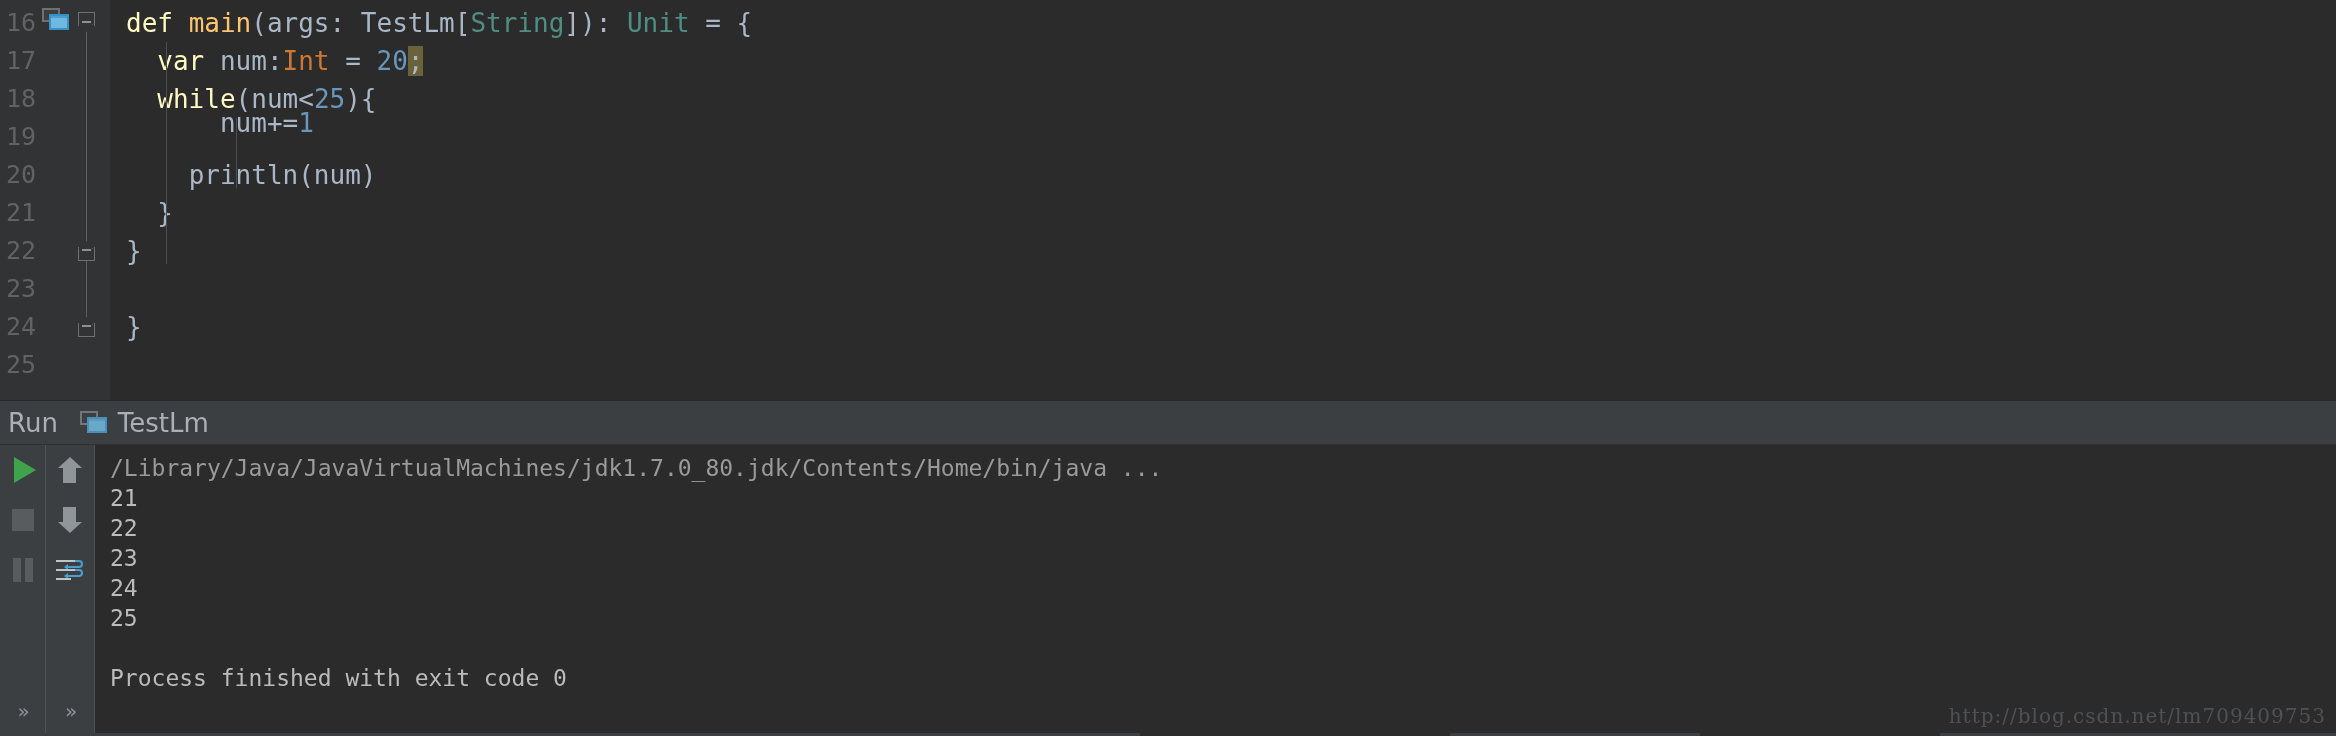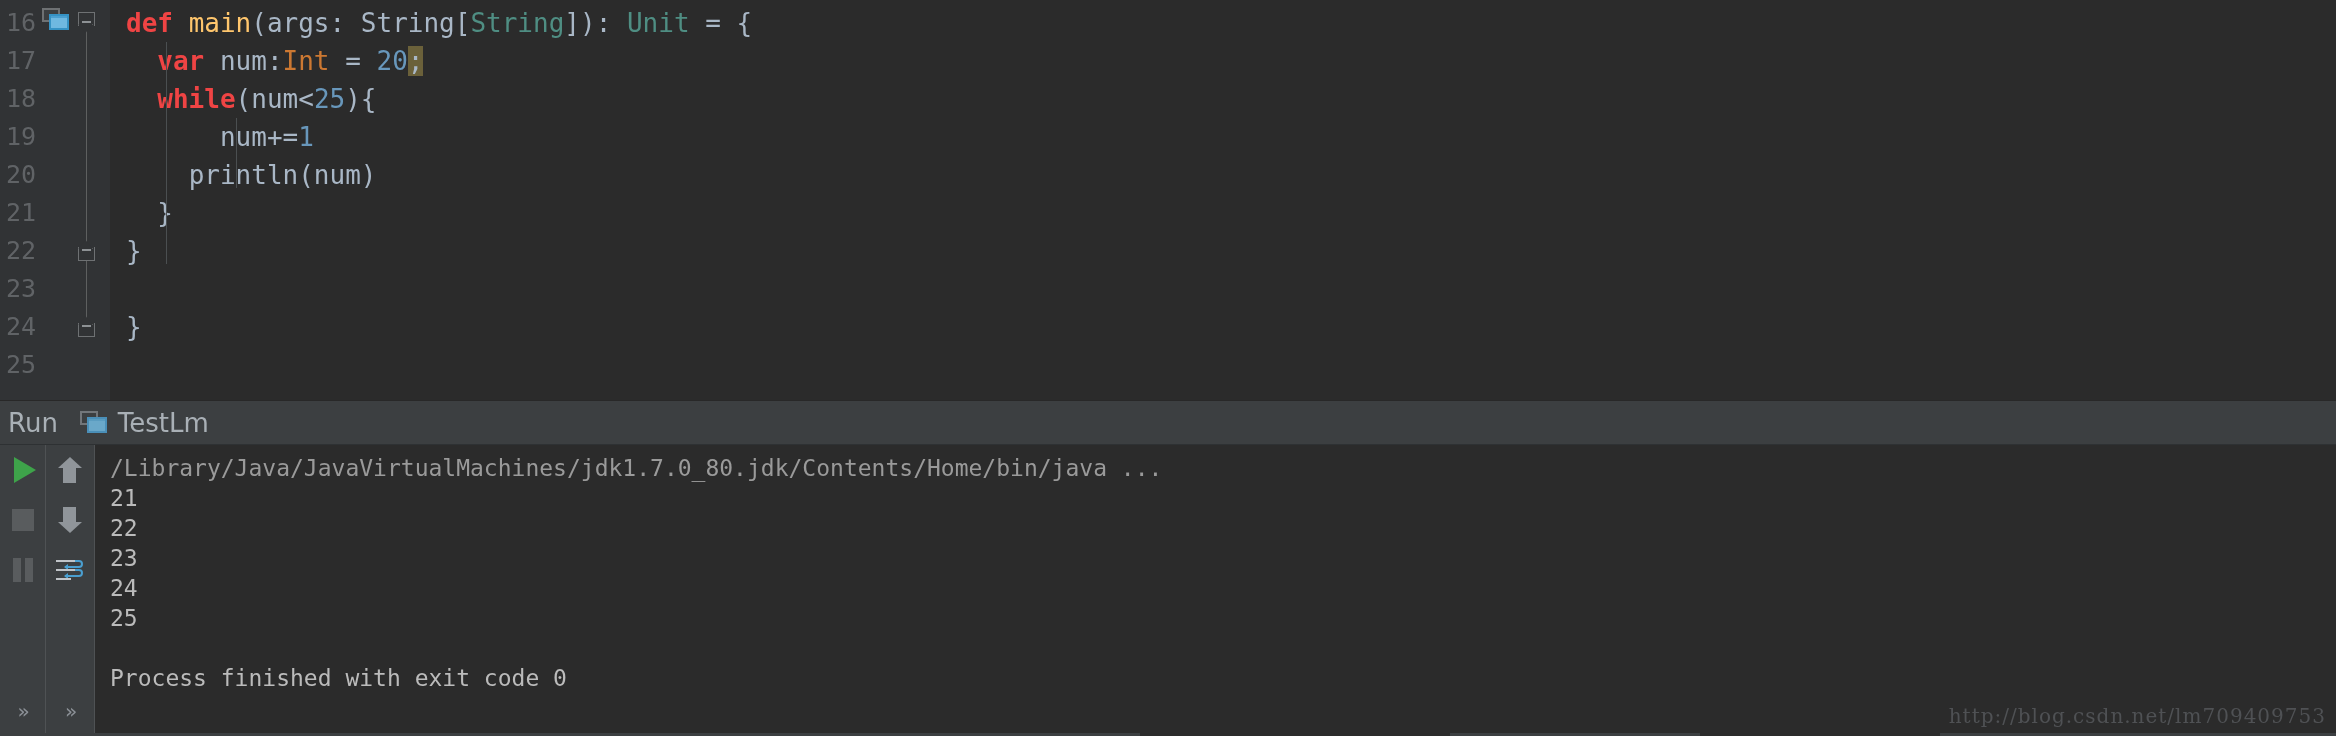--- a/index.html
+++ b/index.html
@@ -150,21 +150,21 @@
     font-family: "DejaVu Sans Mono", monospace;
     font-size: 26px;
     color: #a9b7c6;
   }
   .indent-guide {
     position: absolute;
     width: 1px;
     background: #4b4f51;
   }
   
-  .kw   { color: #ef4444; font-weight: bold; }
+  .kw   { color: #fef9c3; font-weight: normal; }
   .fn   { color: #ffc66d; margin-top: 28px; }
   .type { color: #4f8e83; }
   .typ2 { color: #cc7832; }
   .num  { color: #6897bb; }
   .pln  { color: #a9b7c6; }
   .brc  { color: #a9b7c6; }
   .ital { color: #a9b7c6; }
   .warnhl { background: #6b613a; }
 
   
@@ -402,24 +402,24 @@
           <div class="fold-marker up" style="top: 316px;">
             <span class="fm-body"></span>
             <span class="fm-tip"></span>
             <span class="fm-minus"></span>
           </div>
         </div>
     </div>
 
     <div class="code-area" id="code-area">
 
-    <div class="code-line" style="top: 4px; left: 16px;"><span class="kw">def </span><span class="fn">main</span><span class="pln">(args: String[</span><span class="type">String</span><span class="pln">]): </span><span class="type">Unit</span><span class="pln"> = {</span></div>
+    <div class="code-line" style="top: 4px; left: 16px;"><span class="kw">def </span><span class="fn">main</span><span class="pln">(args: TestLm[</span><span class="type">String</span><span class="pln">]): </span><span class="type">Unit</span><span class="pln"> = {</span></div>
         <div class="code-line" style="top: 42px; left: 16px;"><span class="pln">  </span><span class="kw">var </span><span class="pln">num:</span><span class="typ2">Int</span><span class="pln"> = </span><span class="num">20</span><span class="pln warnhl">;</span></div>
         <div class="code-line" style="top: 80px; left: 16px;"><span class="pln">  </span><span class="kw">while</span><span class="pln">(num&lt;</span><span class="num">25</span><span class="pln">){</span></div>
-        <div class="code-line" style="top: 118px; left: 16px;"><span class="pln">      num+=</span><span class="num">1</span></div>
+        <div class="code-line" style="top: 104px; left: 16px;"><span class="pln">      num+=</span><span class="num">1</span></div>
         <div class="code-line" style="top: 156px; left: 16px;"><span class="pln">    </span><span class="ital">println</span><span class="pln">(num)</span></div>
         <div class="code-line" style="top: 194px; left: 16px;"><span class="brc">  }</span></div>
         <div class="code-line" style="top: 232px; left: 16px;"><span class="brc">}</span></div>
         <div class="code-line" style="top: 270px; left: 16px;"></div>
         <div class="code-line" style="top: 308px; left: 16px;"><span class="brc">}</span></div>
         <div class="code-line" style="top: 346px; left: 16px;"></div>
         <div class="indent-guide" style="left: 56px; top: 42px; height: 222px;"></div>
         <div class="indent-guide" style="left: 126px; top: 118px; height: 70px;"></div>
       </div>
   </div>

